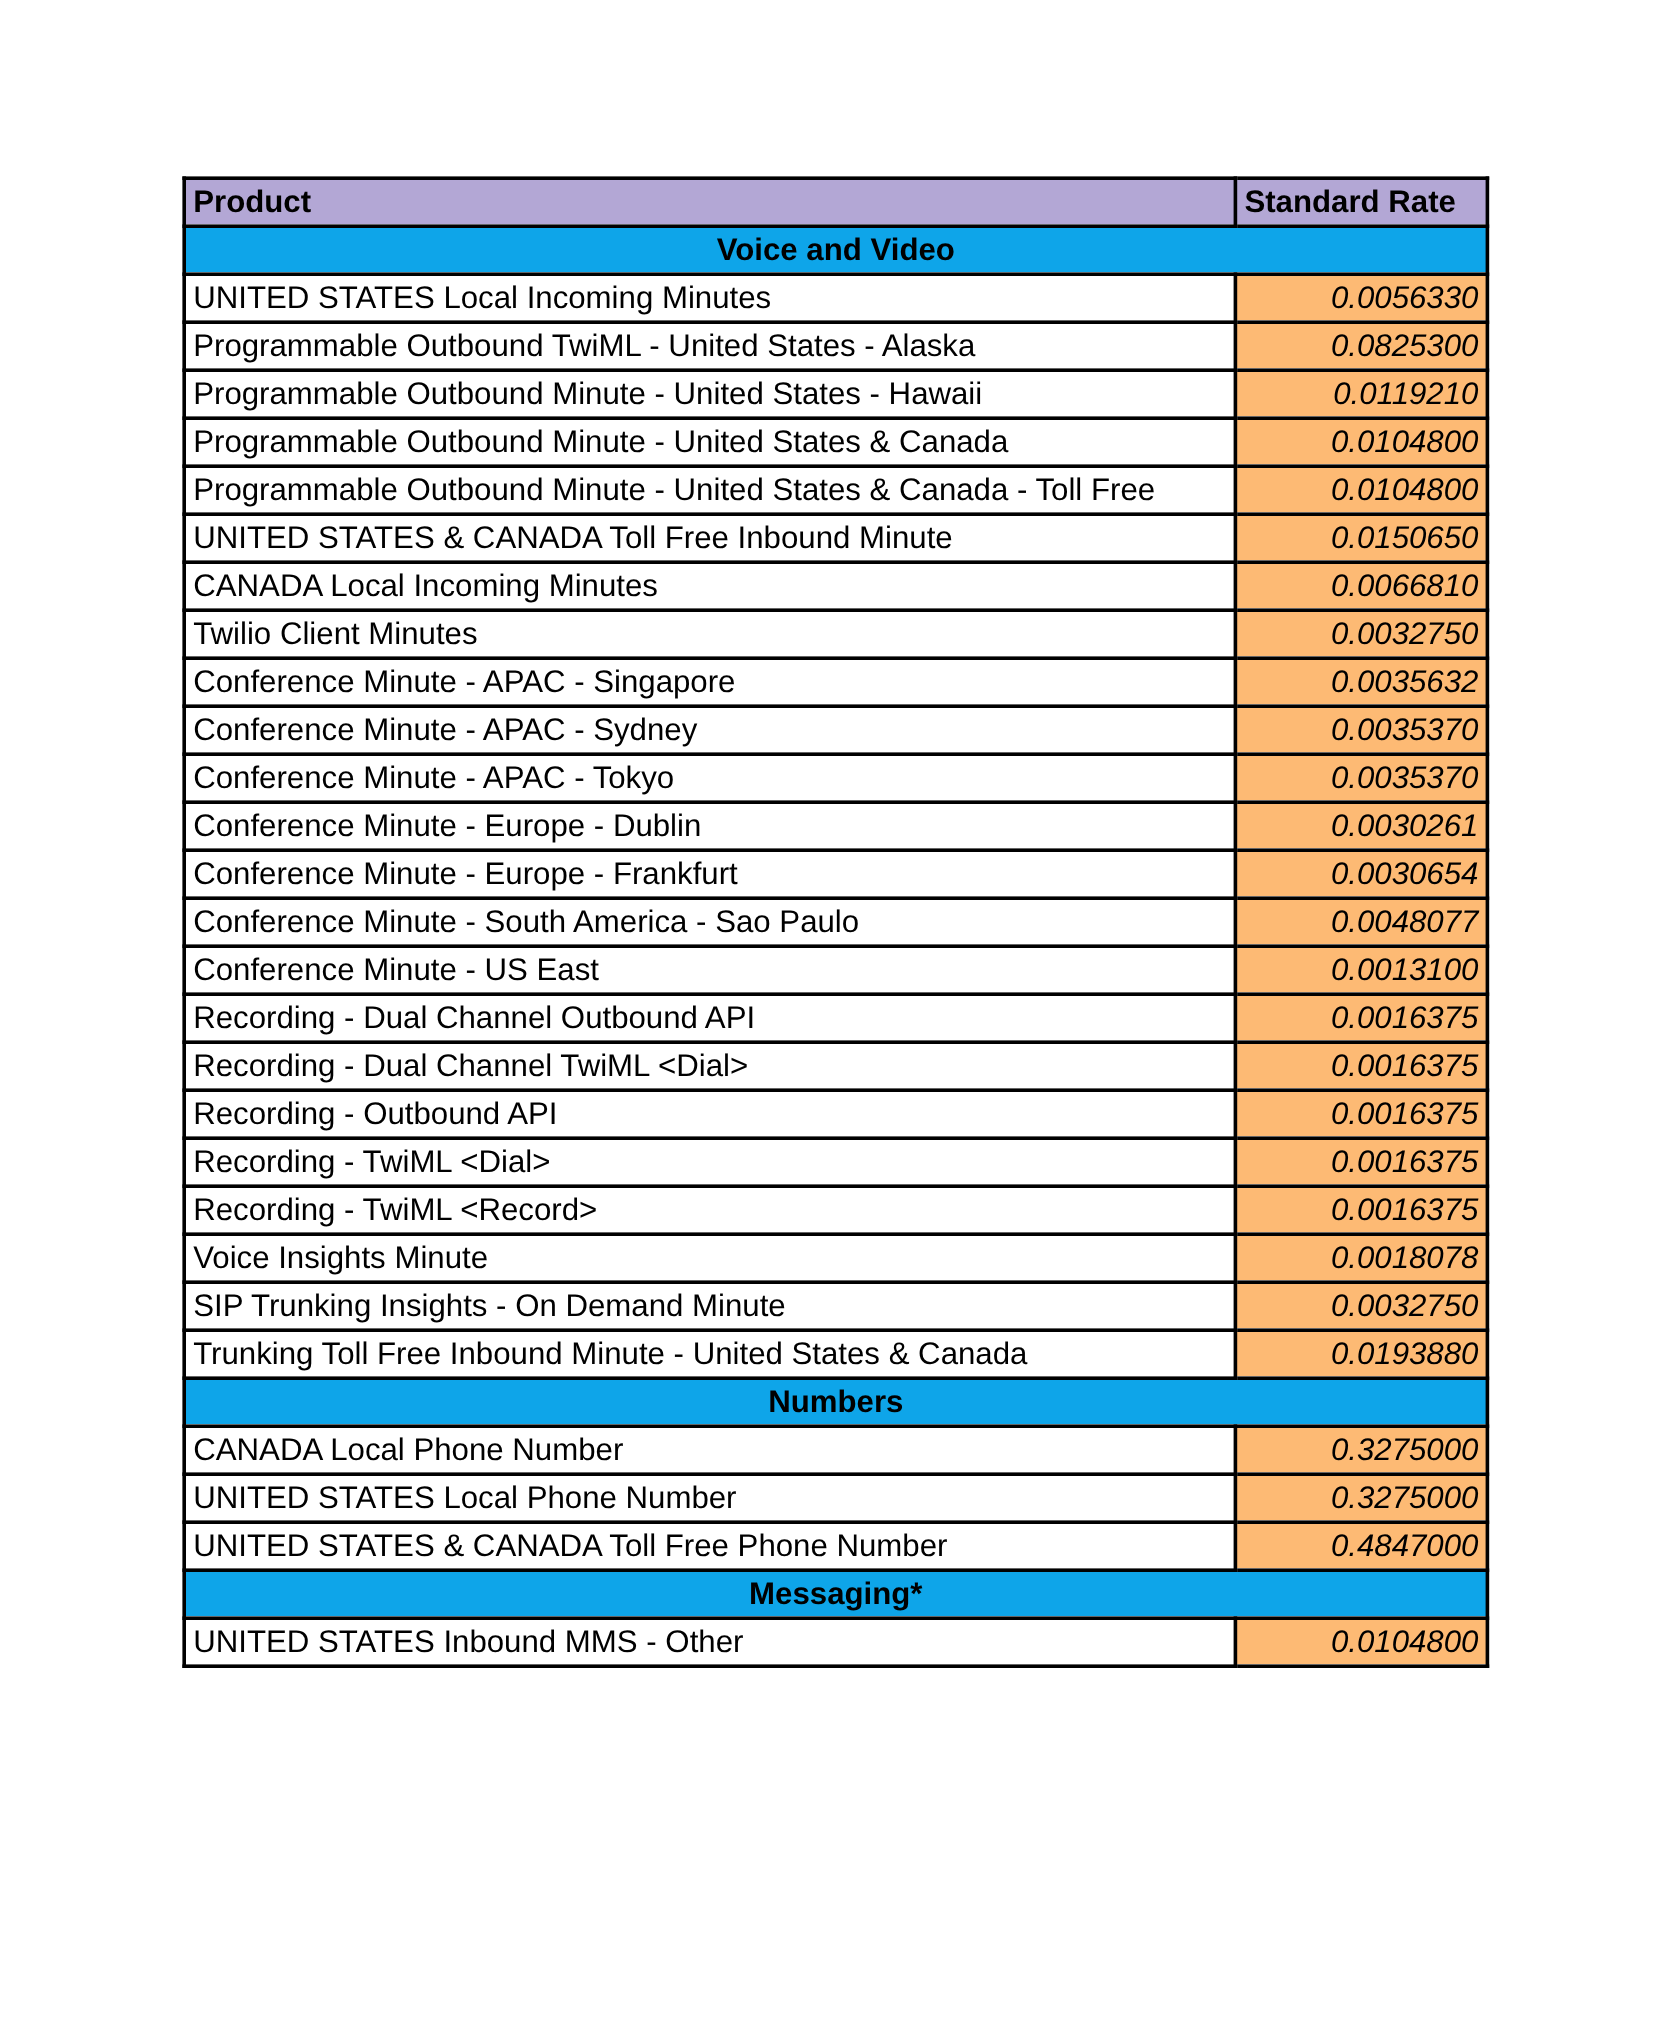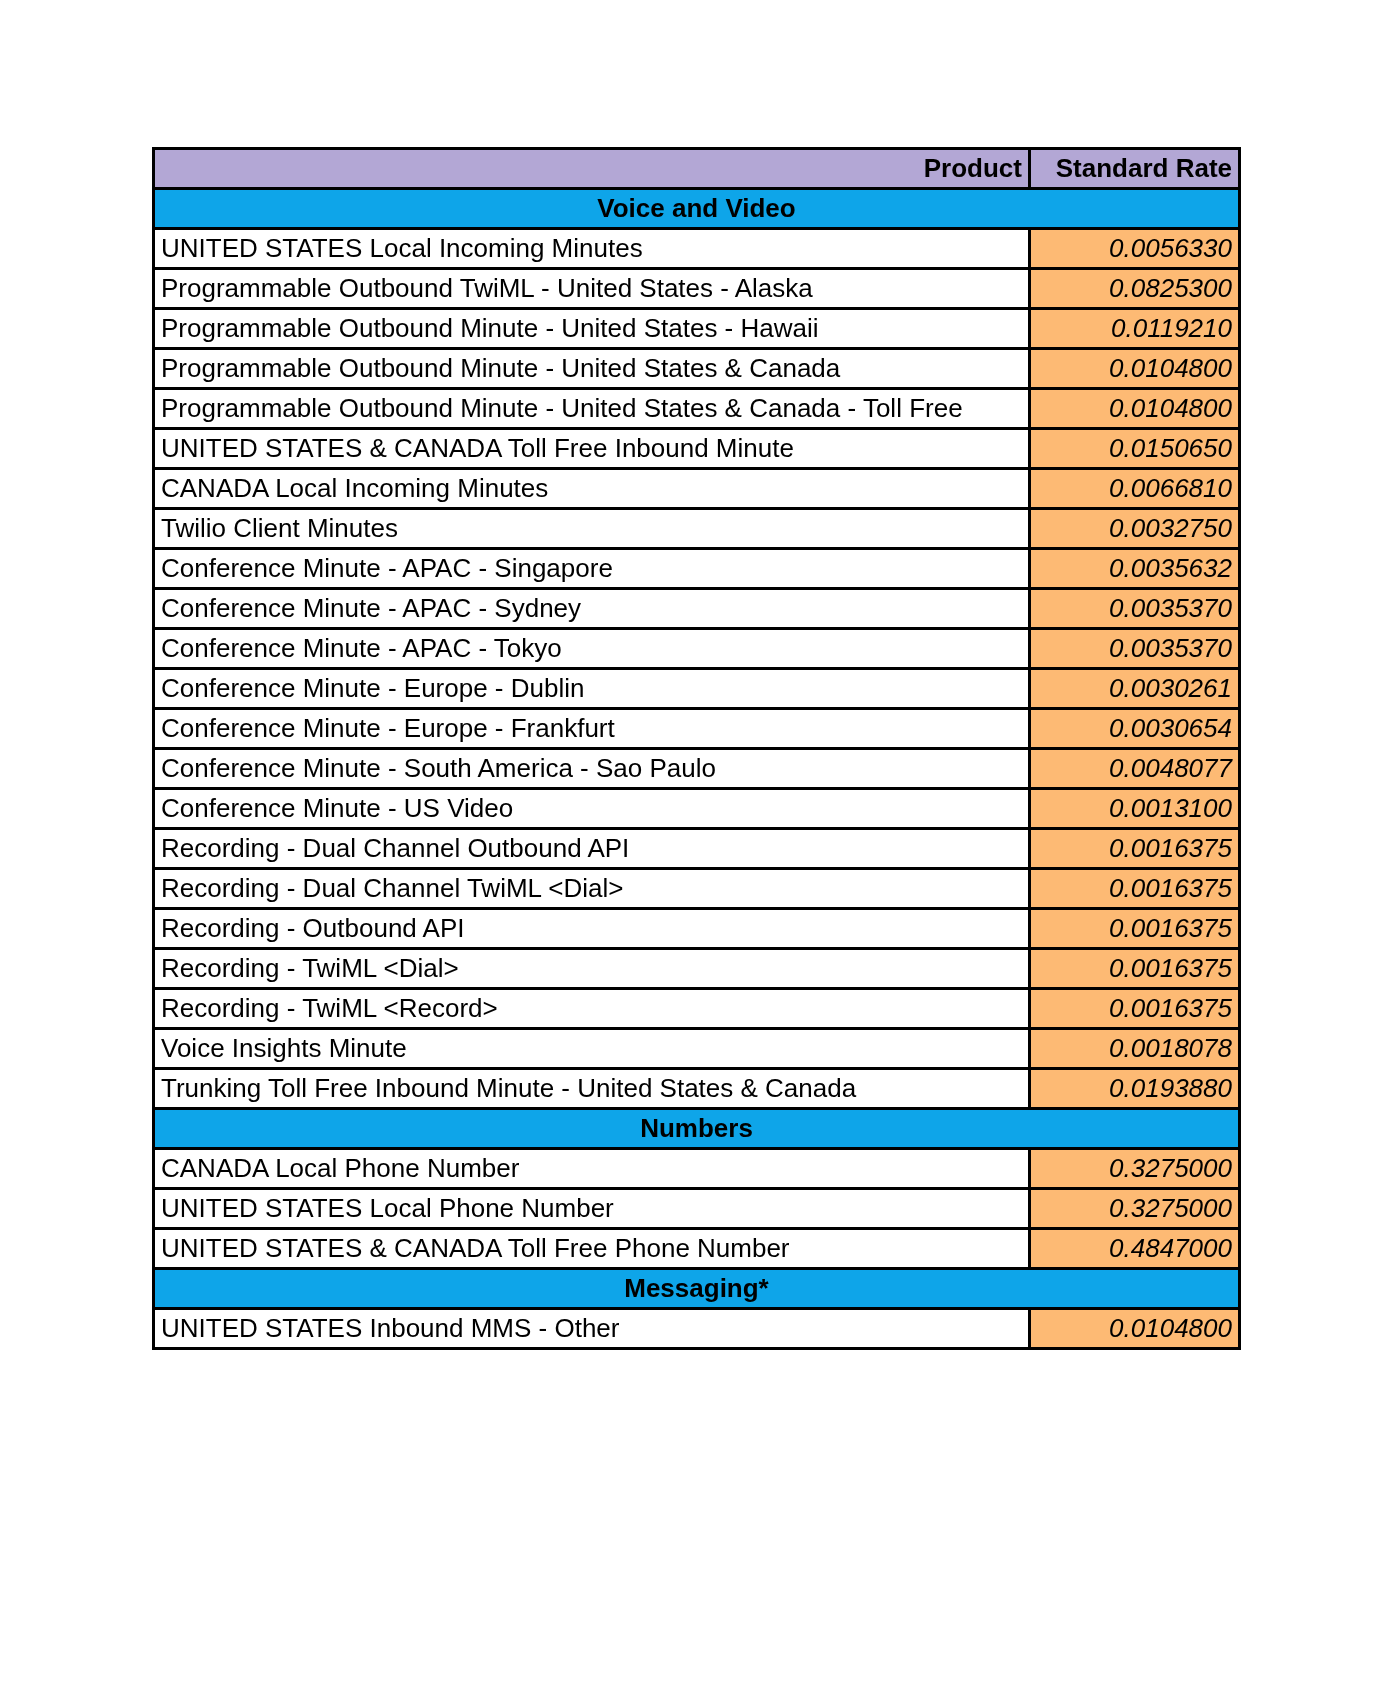--- a/index.html
+++ b/index.html
@@ -30,21 +30,21 @@
     height: 37px;
     padding: 0 6px;
     font-size: 26px;
     line-height: 37px;
     white-space: nowrap;
     overflow: hidden;
   }
   #rate-table th {
     background: #b3a7d5;
     font-weight: bold;
-    text-align: right;
+    text-align: left;
   }
   #rate-table tr.section td {
     background: #0ea5e9;
     font-weight: bold;
     text-align: center;
   }
   #rate-table td.product {
     text-align: left;
     background: #fff;
     font-weight: normal;
@@ -124,21 +124,21 @@
       </tr>
       <tr>
         <td class="product">Conference Minute - Europe - Frankfurt</td>
         <td class="rate">0.0030654</td>
       </tr>
       <tr>
         <td class="product">Conference Minute - South America - Sao Paulo</td>
         <td class="rate">0.0048077</td>
       </tr>
       <tr>
-        <td class="product">Conference Minute - US Video</td>
+        <td class="product">Conference Minute - US East</td>
         <td class="rate">0.0013100</td>
       </tr>
       <tr>
         <td class="product">Recording - Dual Channel Outbound API</td>
         <td class="rate">0.0016375</td>
       </tr>
       <tr>
         <td class="product">Recording - Dual Channel TwiML &lt;Dial&gt;</td>
         <td class="rate">0.0016375</td>
       </tr>
@@ -150,20 +150,24 @@
         <td class="product">Recording - TwiML &lt;Dial&gt;</td>
         <td class="rate">0.0016375</td>
       </tr>
       <tr>
         <td class="product">Recording - TwiML &lt;Record&gt;</td>
         <td class="rate">0.0016375</td>
       </tr>
       <tr>
         <td class="product">Voice Insights Minute</td>
         <td class="rate">0.0018078</td>
+      </tr>
+      <tr>
+        <td class="product">SIP Trunking Insights - On Demand Minute</td>
+        <td class="rate">0.0032750</td>
       </tr>
       <tr>
         <td class="product">Trunking Toll Free Inbound Minute - United States &amp; Canada</td>
         <td class="rate">0.0193880</td>
       </tr>
       <tr class="section">
         <td colspan="2">Numbers</td>
       </tr>
       <tr>
         <td class="product">CANADA Local Phone Number</td>

